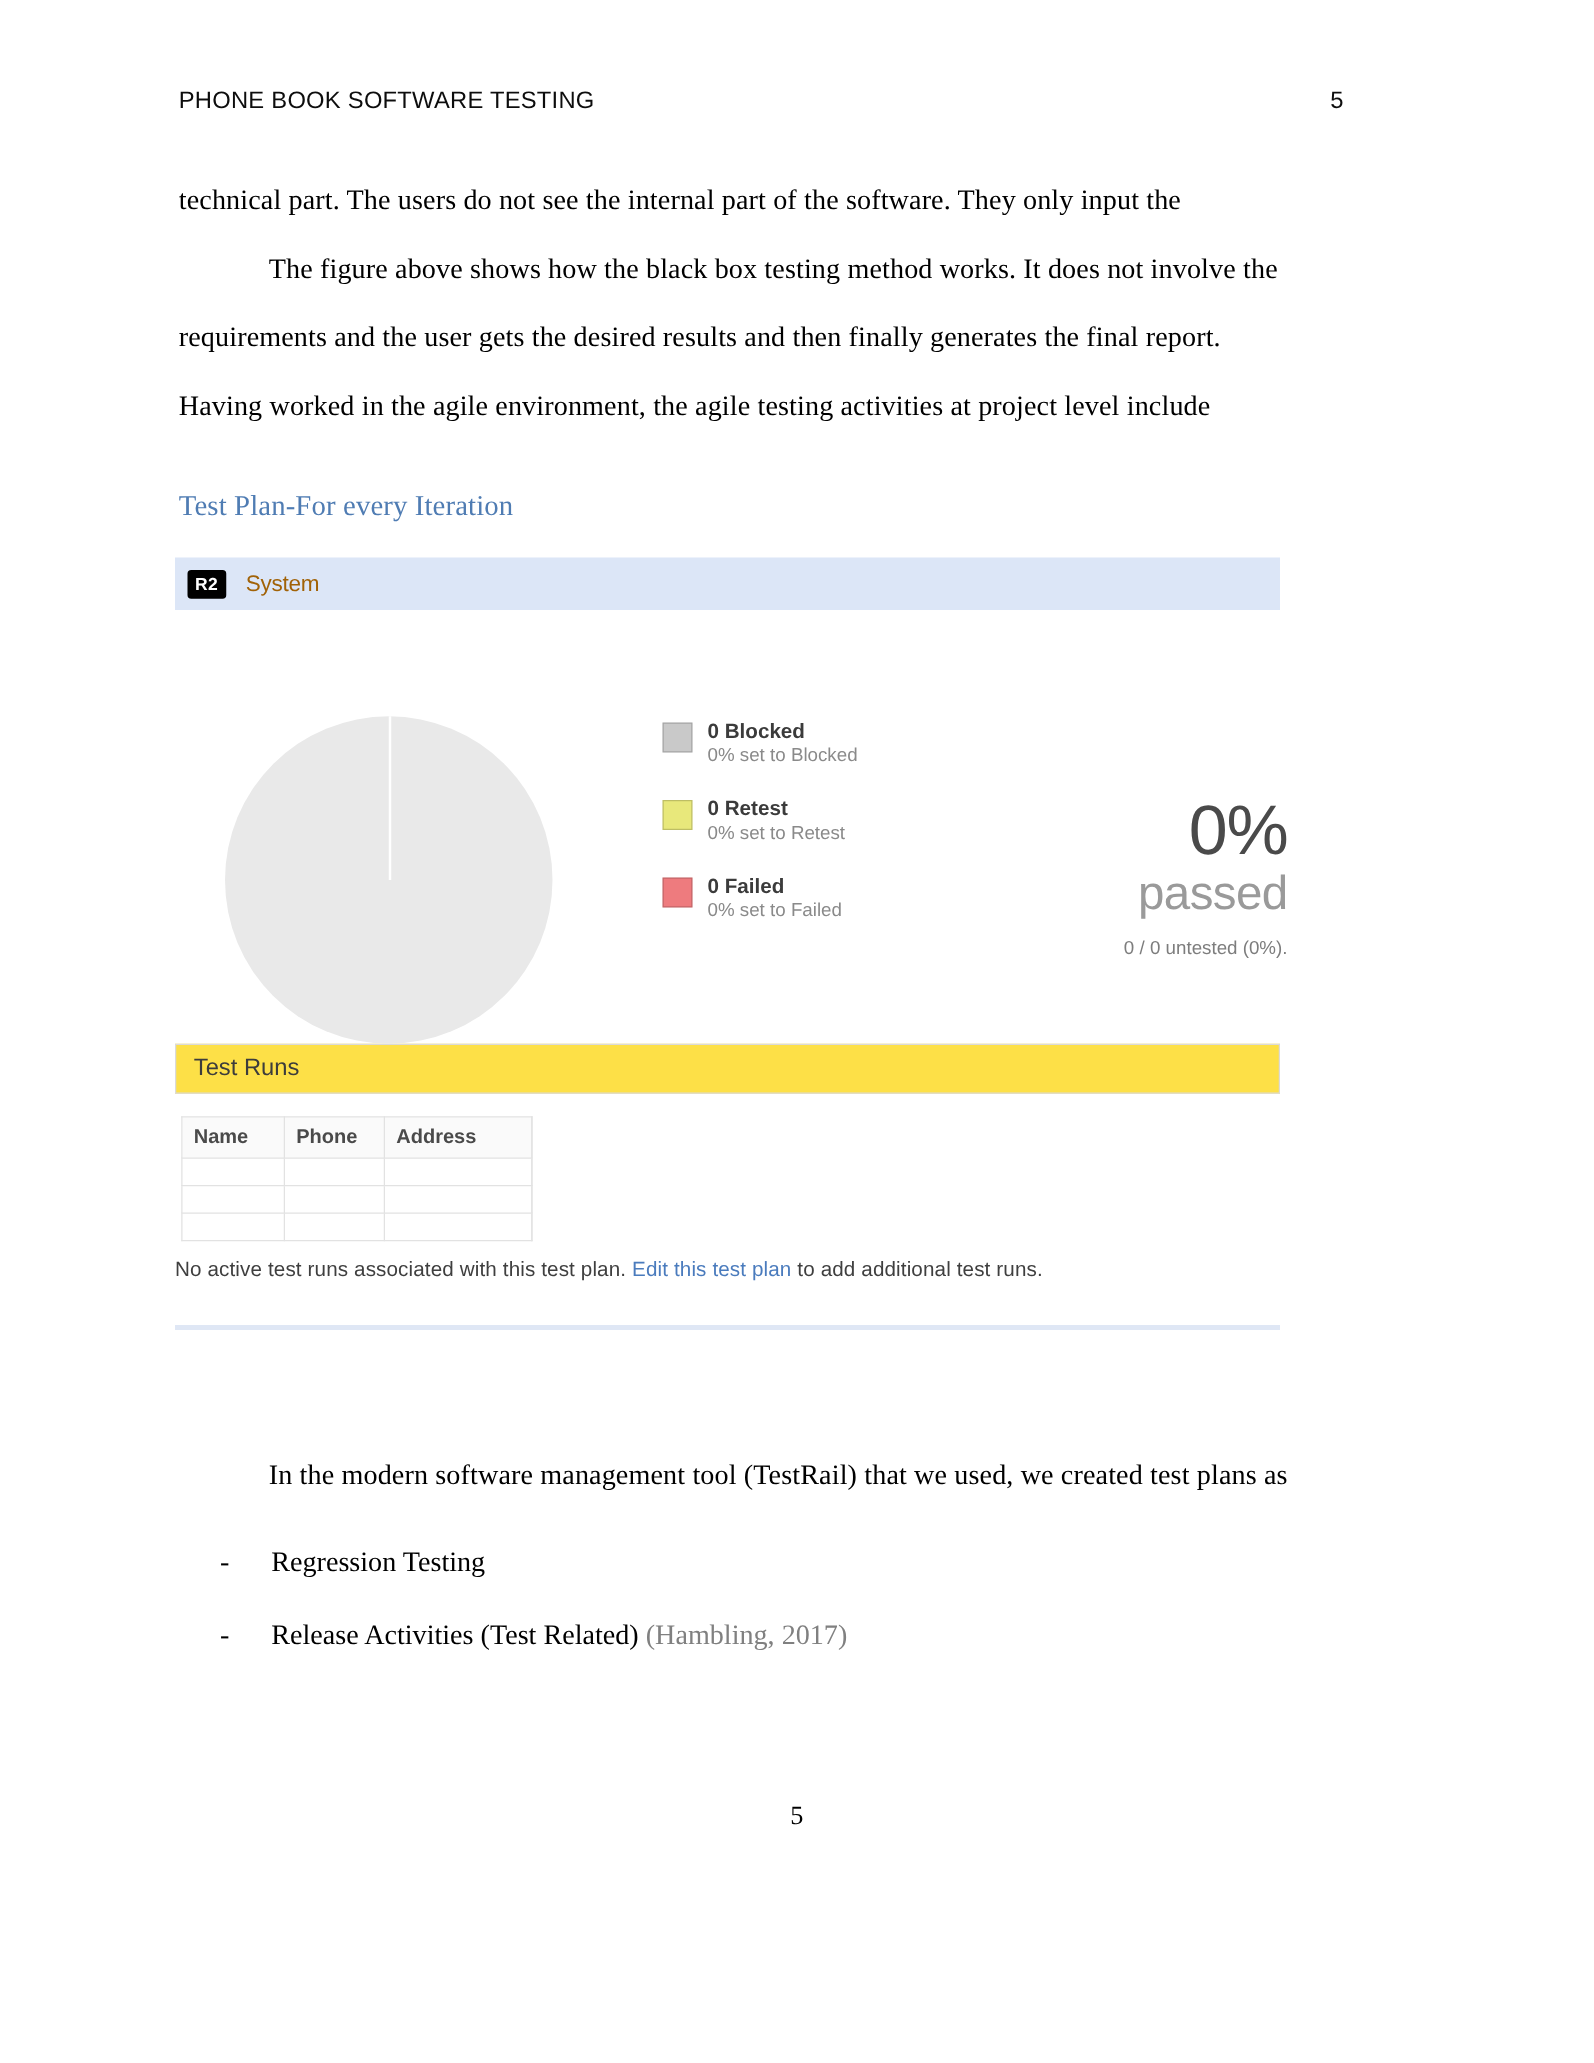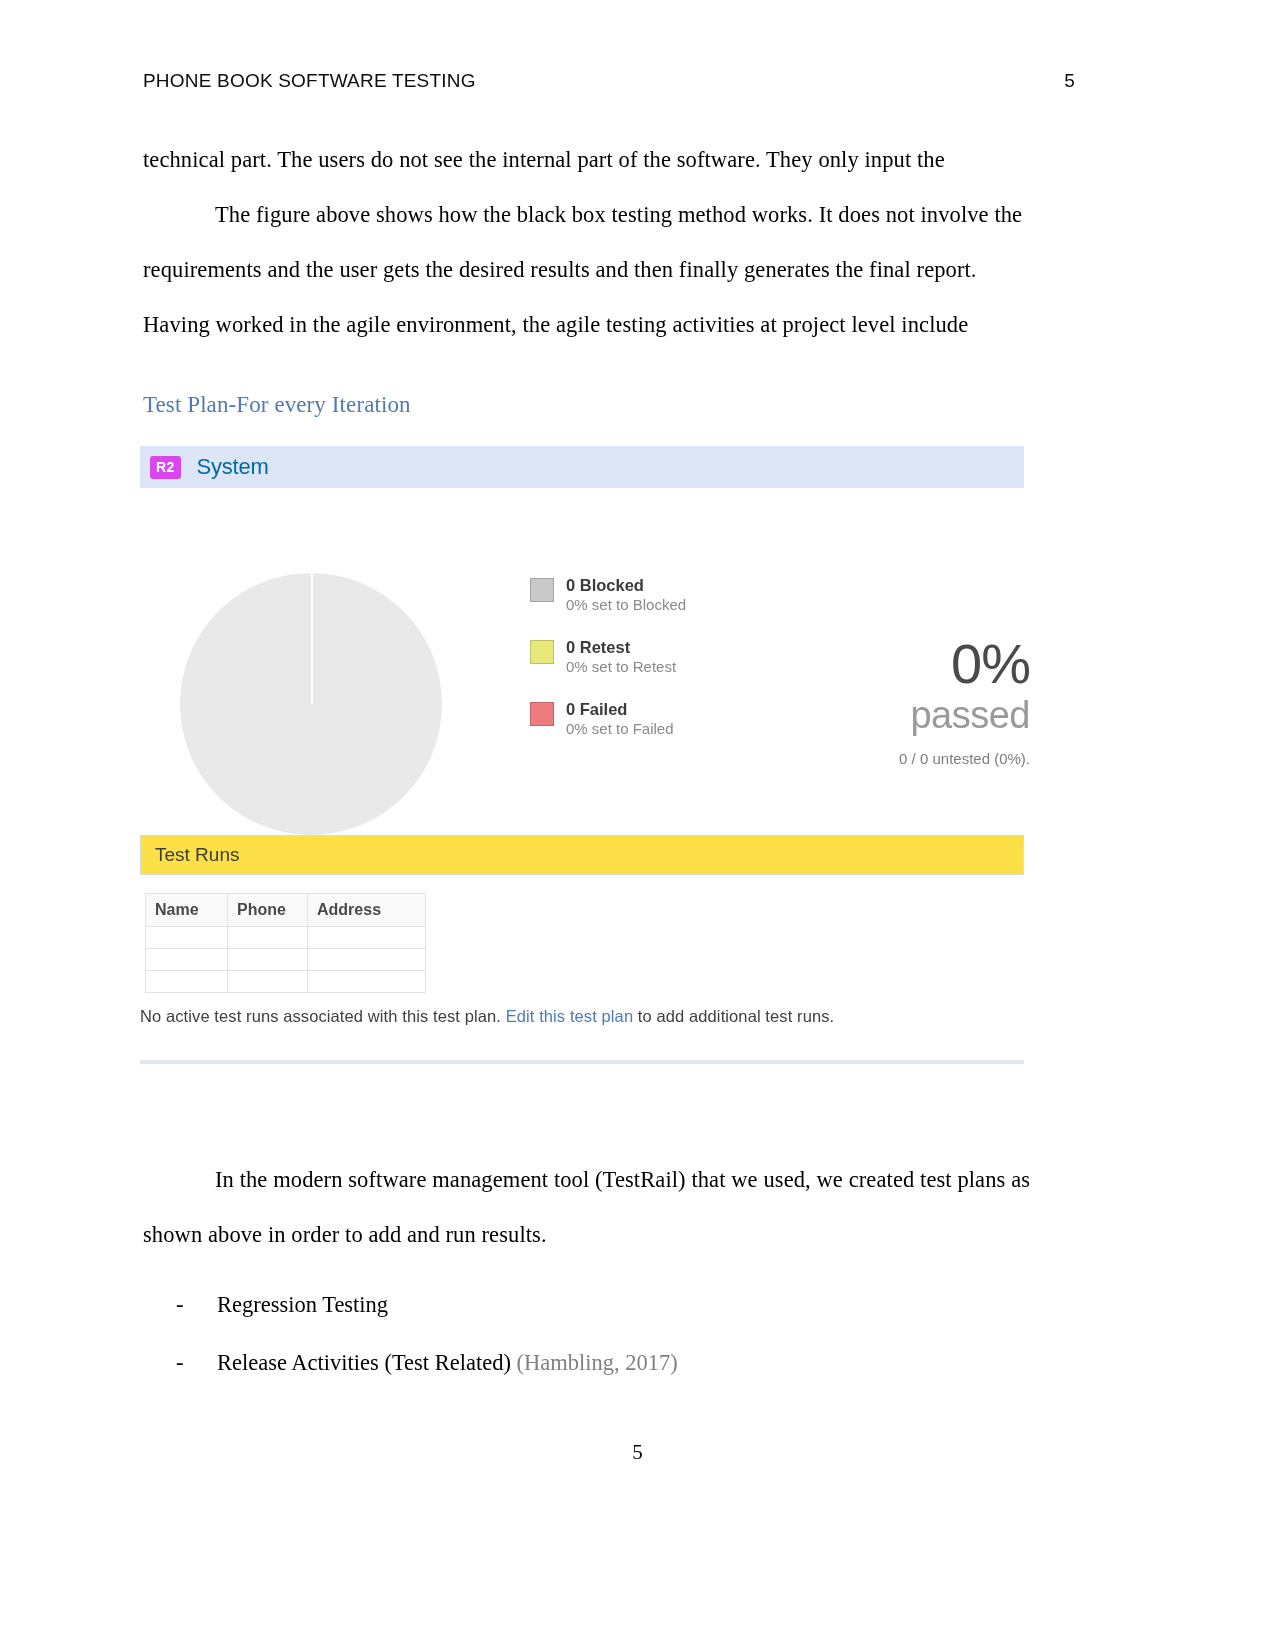--- a/index.html
+++ b/index.html
@@ -87,35 +87,35 @@
 
   .tr-header {
     height: 42px;
     background: #dce6f7;
     display: flex;
     align-items: center;
     padding-left: 10px;
     box-sizing: border-box;
   }
   .tr-badge {
-    background: #d946ef;
+    background: #000000;
     color: #ffffff;
     font-family: "Liberation Sans", sans-serif;
     font-weight: bold;
     font-size: 14px;
     line-height: 1;
     padding: 4px 6px 5px 6px;
     border-radius: 3px;
     letter-spacing: 0.3px;
   }
   .tr-header-title {
     margin-left: 16px;
     font-family: "Liberation Sans", sans-serif;
-    font-size: 22px;
-    color: #0369a1;
+    font-size: 18px;
+    color: #a16207;
     letter-spacing: -0.2px;
   }
 
   .tr-summary {
     position: relative;
     height: 345px;
   }
 
   
   .tr-pie {
@@ -407,21 +407,20 @@
       </tbody>
     </table>
 
     <div class="tr-note"><span>No active test runs associated with this test plan. </span><a href="#">Edit this test plan</a><span> to add additional test runs.</span></div>
 
     <div class="tr-footstripe"></div>
   </div>
 
   <div class="tail-block">
     <p class="para indent">In the modern software management tool (TestRail) that we used, we created test plans as</p>
-    <p class="para">shown above in order to add and run results.</p>
     <ul class="dash-list">
       <li>
         <span class="dash">-</span><span>Regression Testing</span>
       </li>
       <li>
         <span class="dash">-</span><span>Release Activities (Test Related) </span><span class="cite">(Hambling, 2017)</span>
       </li>
     </ul>
   </div>
 

